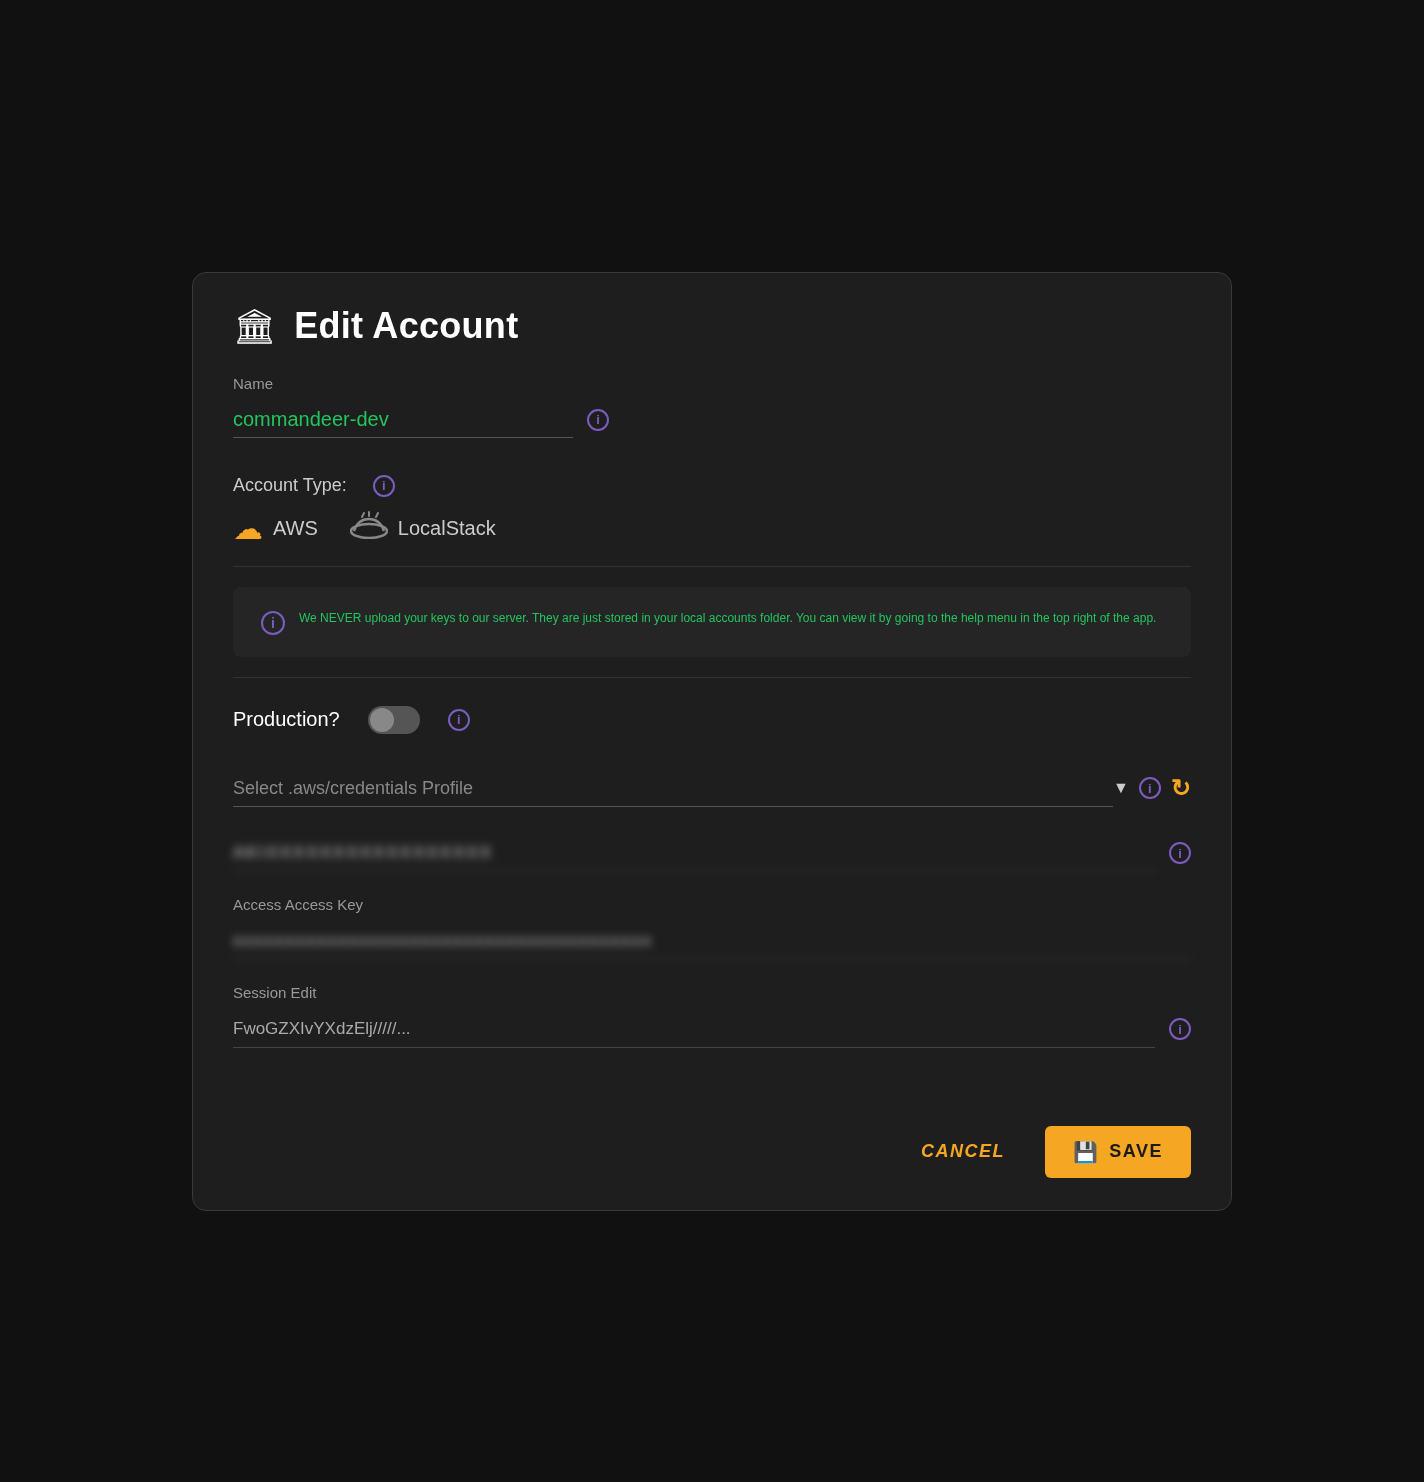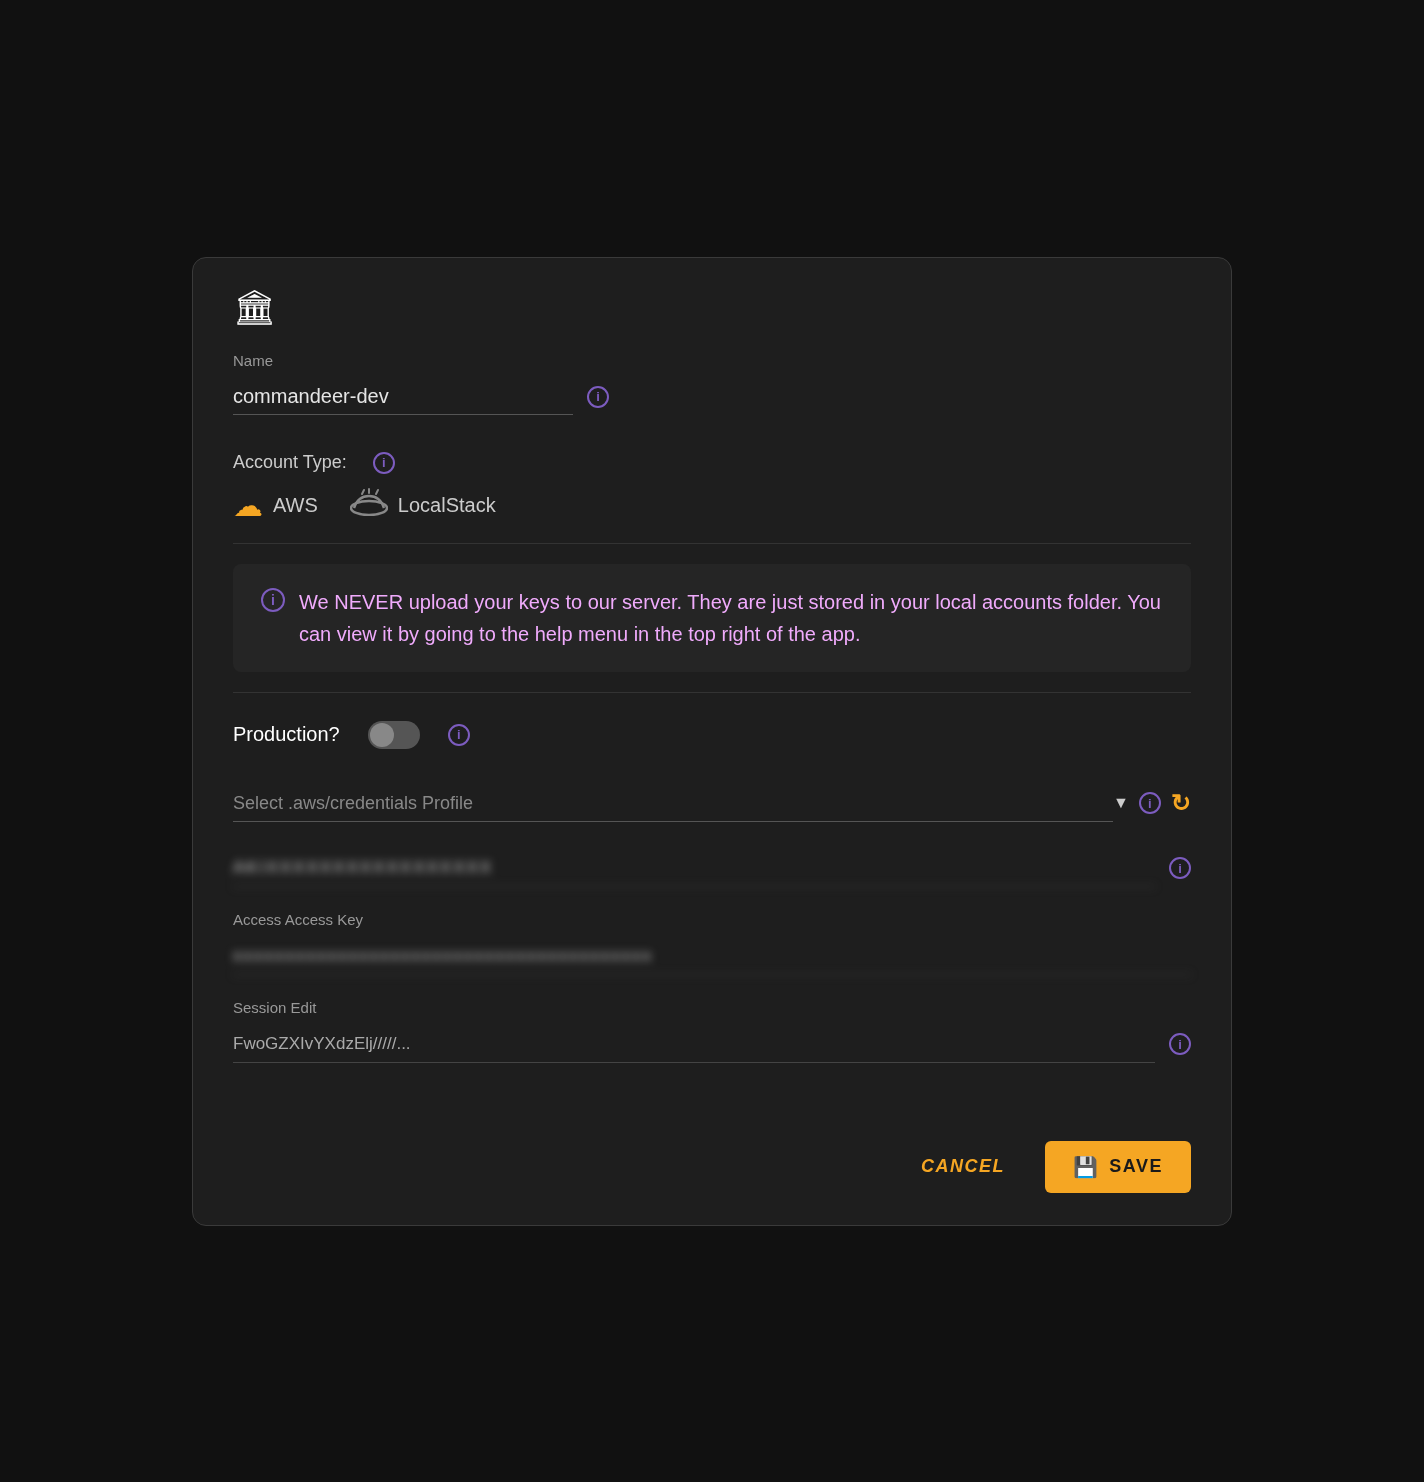--- a/index.html
+++ b/index.html
@@ -74,21 +74,21 @@
     .field-row {
       display: flex;
       align-items: center;
       gap: 14px;
     }
 
     .text-input {
       background: transparent;
       border: none;
       border-bottom: 1.5px solid #555555;
-      color: #e5e5e5;
+      color: #22c55e;
       font-size: 20px;
       padding: 6px 0;
       width: 340px;
       outline: none;
     }
 
     .text-input::placeholder {
       color: #666666;
     }
 
@@ -163,22 +163,22 @@
       font-size: 14px;
       font-weight: 700;
       display: flex;
       align-items: center;
       justify-content: center;
       flex-shrink: 0;
       margin-top: 2px;
     }
 
     .notice-text {
-      font-size: 20px;
-      color: #f0abfc;
+      font-size: 12px;
+      color: #22c55e;
       line-height: 1.6;
     }
 
     .production-row {
       display: flex;
       align-items: center;
       gap: 28px;
       margin: 28px 0 36px 0;
     }
 
@@ -332,20 +332,21 @@
     }
   </style>
 </head>
 <body>
 
 <div class="modal-overlay">
   <div class="modal">
 
     <div class="modal-header">
       <span class="modal-header-icon">🏛</span>
+      <h1 class="modal-title">Edit Account</h1>
     </div>
 
     <div class="modal-body">
 
       <div class="field-group">
         <span class="field-label">Name</span>
         <div class="field-row">
           <input class="text-input" type="text" value="commandeer-dev" style="">
           <div class="info-icon">
             <span>i</span>

